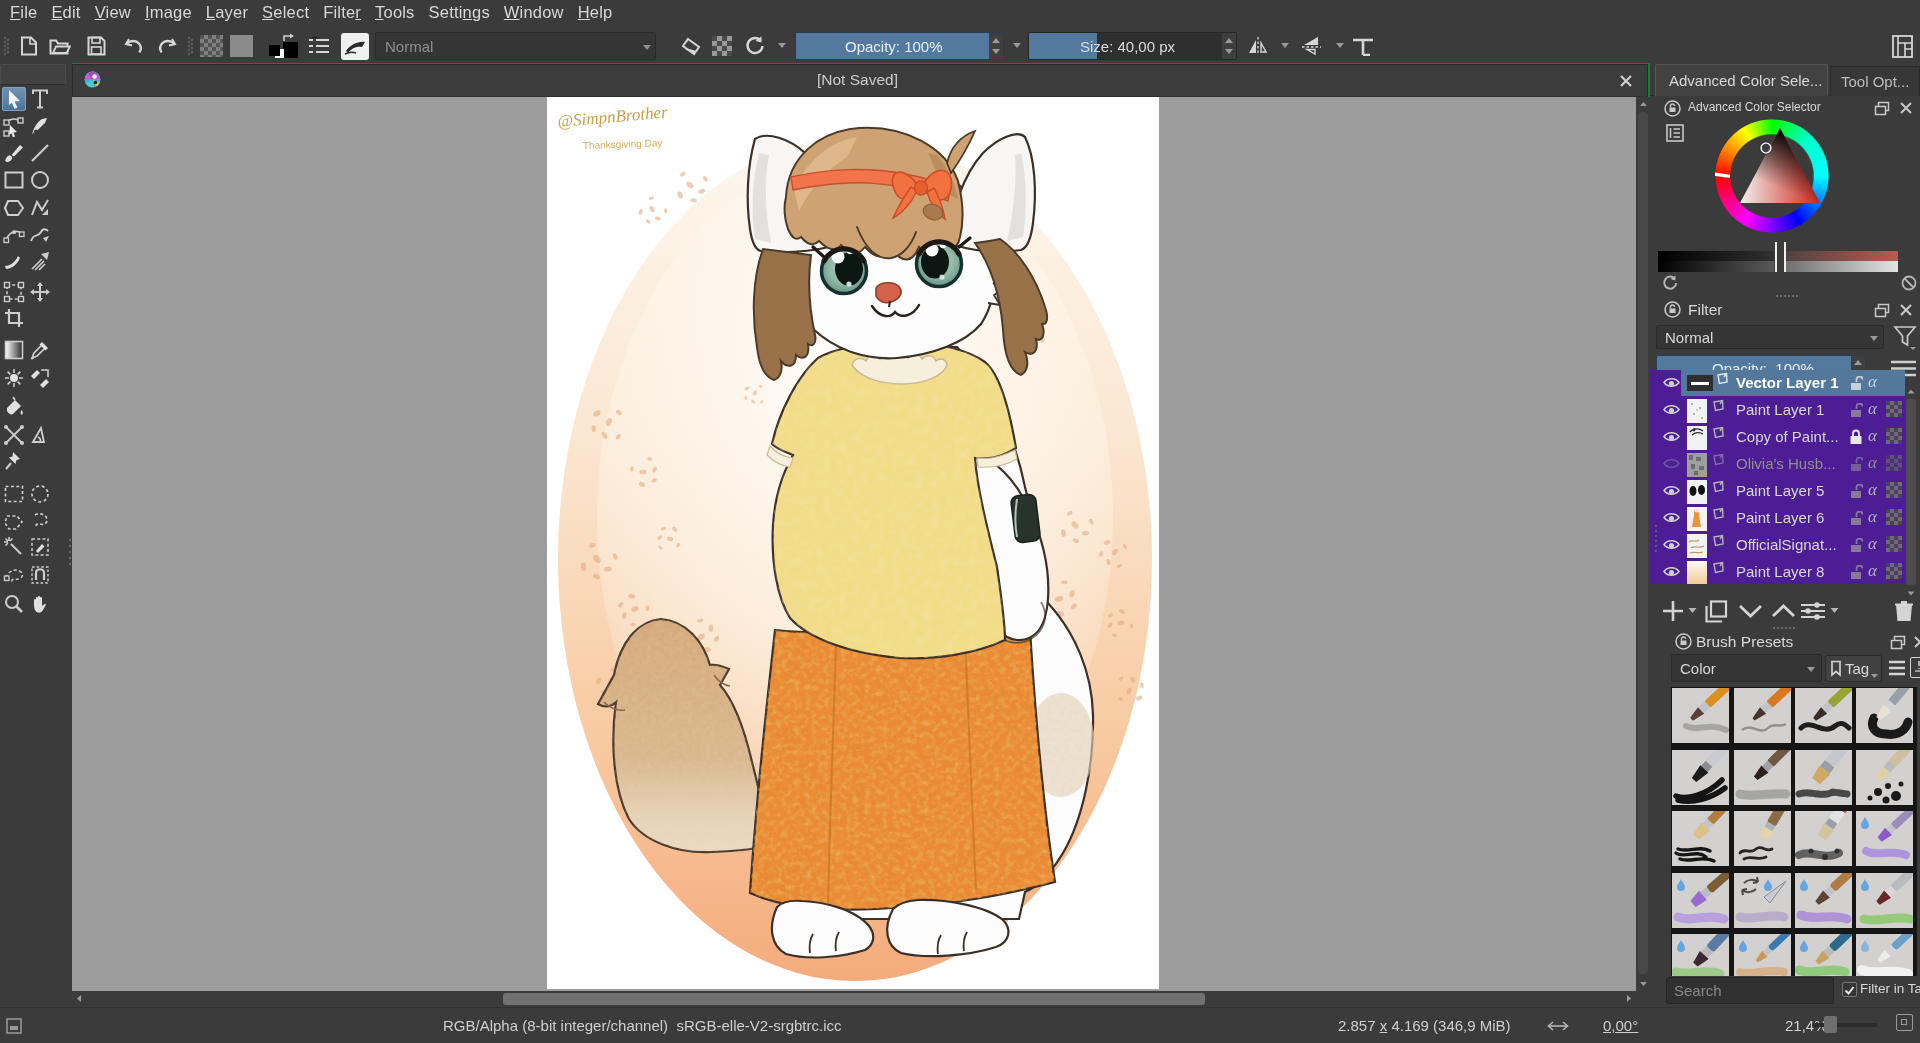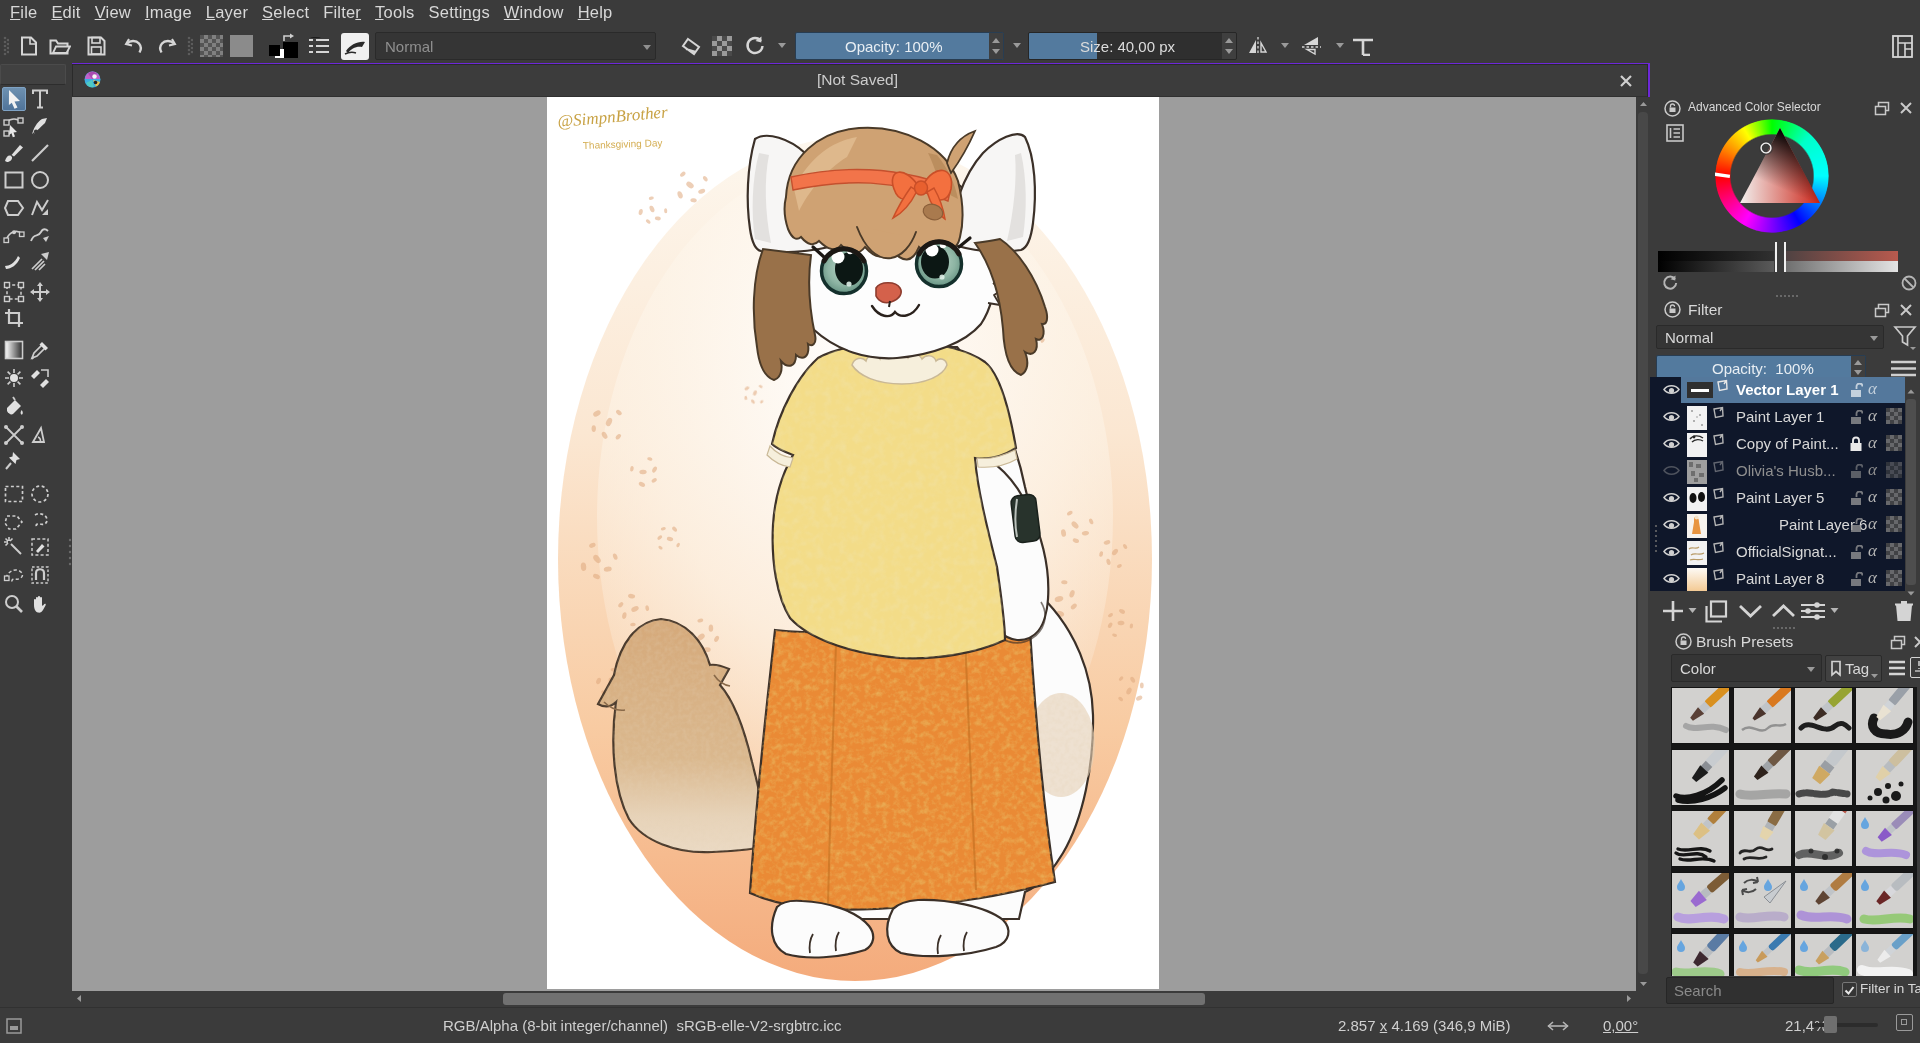--- a/index.html
+++ b/index.html
@@ -360,21 +360,21 @@
       <g fill="#6a6a6a">
         <circle cx="2" cy="2" r="1.2"></circle>
         <circle cx="2" cy="8" r="1.2"></circle>
         <circle cx="2" cy="14" r="1.2"></circle>
         <circle cx="2" cy="20" r="1.2"></circle>
         <circle cx="2" cy="26" r="1.2"></circle>
       </g>
     </svg>
 </div>
 
-<div id="mdi" class="abs" style="left:72px;top:63px;width:1578px;height:944px;background:#6d28d9;text-align:right;">
+<div id="mdi" class="abs" style="left:72px;top:63px;width:1578px;height:944px;background:#15803d;text-align:right;">
 
   <div class="abs" style="left:0;top:1px;width:1576px;height:33px;background:#3c3c3c;border:1px solid #2a2a2a;border-bottom:1px solid #303030;"></div>
   <div class="txt abs" style="left:745px;top:8px;font-size:15.5px;color:#cccccc;">[Not Saved]</div>
   <div id="kritaicon" class="abs" style="left:12px;top:8px;width:17px;height:17px;">
     <svg width="17" height="17">
         <circle cx="8.5" cy="8.5" r="8" fill="#3daee0"></circle>
         <path d="M1 8 A 7.5 7.5 0 0 1 16 8 Z" fill="#c061cb"></path>
         <path d="M9 9 L16 11 A 7.5 7.5 0 0 1 12 15.5 Z" fill="#e8c04a"></path>
         <path d="M8.5 8.5 L13 2.5 A 7.5 7.5 0 0 0 4 2.5 Z" fill="#a84ab0"></path>
         <path d="M2 12 A 7 7 0 0 0 10 16 L 8 9 Z" fill="#4ecbc4"></path>
@@ -580,20 +580,28 @@
       </svg>
     <div class="abs" style="left:431px;top:2px;width:702px;height:12px;background:#717171;border-radius:3px;"></div>
     <svg class="abs" style="left:1551px;top:2px;" width="11" height="11">
         <path d="M4 2 L8 5.5 L4 9 Z" fill="#9a9a9a"></path>
       </svg>
   </div>
 </div>
 
 <div id="rightpanel" class="abs" style="left:1650px;top:63px;width:270px;height:944px;background:#3b3b3b;">
 
+  <div class="abs" style="left:0;top:0;width:270px;height:33px;border-bottom:1px solid #2e2e2e;">
+    <div class="abs" style="left:5px;top:1px;width:173px;height:32px;background:#424242;border:1px solid #555;border-bottom:none;border-radius:2px 2px 0 0;">
+      <div class="txt" style="position:absolute;left:13px;top:7px;font-size:15px;">Advanced Color Sele...</div>
+    </div>
+    <div class="abs" style="left:180px;top:3px;width:90px;height:30px;background:#373737;border:1px solid #2b2b2b;border-bottom:none;">
+      <div class="txt" style="position:absolute;left:10px;top:6px;font-size:15px;color:#bdbdbd;">Tool Opt...</div>
+    </div>
+  </div>
 
   <div class="abs" style="left:0;top:33px;width:270px;height:202px;">
     <svg class="abs" style="left:14px;top:4px;" width="17" height="17">
         <circle cx="8.5" cy="8.5" r="7.5" fill="none" stroke="#c9c9c9" stroke-width="1.5"></circle>
         <rect x="5.5" y="7.5" width="6" height="4.5" fill="#c9c9c9"></rect>
         <path d="M6.5 7.5 V6 a2 2 0 0 1 4 0" fill="none" stroke="#c9c9c9" stroke-width="1.3"></path>
       </svg>
     <div class="txt abs" style="left:38px;top:4px;font-size:12px;">Advanced Color Selector</div>
     <svg class="abs" style="left:224px;top:5px;" width="16" height="15">
         <rect x="4.5" y="1.5" width="10" height="8" fill="none" stroke="#c9c9c9" stroke-width="1.5"></rect>
@@ -694,21 +702,21 @@
             <path d="M3 14 L7 19 L11 14 Z" fill="#9a9a9a"></path>
           </svg>
       </div>
     </div>
     <svg class="abs" style="left:240px;top:60px;" width="27" height="19">
         <g stroke="#cfcfcf" stroke-width="2.6">
           <path d="M1 3 H26 M1 9.5 H26 M1 16 H26"></path>
         </g>
       </svg>
 
-    <div id="llist" class="abs" style="left:0;top:78px;width:255px;height:214px;background:#0f172a;overflow:hidden;">
+    <div id="llist" class="abs" style="left:0;top:71px;width:255px;height:214px;background:#4c1d95;overflow:hidden;">
 
       <div class="abs" style="left:31px;top:0;width:224px;height:26px;background:#54789c;"></div>
       <svg class="abs" style="left:13px;top:6px;" width="17" height="13">
           <path d="M1 6.5 C4.5 1.5 12.5 1.5 16 6.5 C12.5 11.5 4.5 11.5 1 6.5 Z" fill="none" stroke="#cfcfcf" stroke-width="1.5"></path>
           <circle cx="8.5" cy="7.5" r="2.6" fill="#cfcfcf"></circle>
         </svg>
       <div class="abs" style="left:37px;top:5px;width:26px;height:16px;background:#2f2f2f;">
           <div class="abs" style="left:4px;top:7px;width:18px;height:2.5px;background:#fff;"></div>
         </div>
       <svg class="abs" style="left:66px;top:2px;" width="13" height="13">
@@ -810,21 +818,21 @@
           <path d="M1 6.5 C4.5 1.5 12.5 1.5 16 6.5 C12.5 11.5 4.5 11.5 1 6.5 Z" fill="none" stroke="#cfcfcf" stroke-width="1.5"></path>
           <circle cx="8.5" cy="7.5" r="2.6" fill="#cfcfcf"></circle>
         </svg>
       <div class="abs" style="left:37px;top:137px;width:20px;height:24px;background:#f7f3ee;"><svg width="20" height="24">
             <path d="M8 3 C11 3 12 5 12 8 L14 20 H5 L7 8 C7 5 7 3 8 3 Z" fill="#e8943f"></path>
             <circle cx="9.5" cy="3.5" r="2" fill="#f4e2c8"></circle>
           </svg></div>
       <svg class="abs" style="left:62px;top:137px;" width="13" height="13">
           <path d="M2 3 L10.5 1.5 L11 10 L3.5 11.5 Z M10.5 1.5 L8 5" fill="none" stroke="#b5b5b5" stroke-width="1.4"></path>
         </svg>
-      <div class="txt abs" style="left:86px;top:139px;font-size:15px;margin-left:43px;">Paint Layer 6</div>
+      <div class="txt abs" style="left:86px;top:139px;font-size:15px;">Paint Layer 6</div>
       <svg class="abs" style="left:199px;top:141px;" width="14" height="15" opacity="0.75">
           <rect x="2" y="7" width="10" height="7" fill="#9a9a9a"></rect>
           <path d="M4.5 7 V4.5 a3 3 0 0 1 6 0" fill="none" stroke="#9a9a9a" stroke-width="1.8" transform="translate(3,-1)"></path>
         </svg>
       <div class="abs txt" style="left:218px;top:137px;font-family:'Liberation Serif';font-style:italic;font-size:17px;color:#b5b5b5;">α</div>
       <div class="abs" style="left:236px;top:139px;width:16px;height:16px;opacity:.85;background:linear-gradient(45deg,#777 25%,transparent 25%,transparent 75%,#777 75%),linear-gradient(45deg,#777 25%,#4a4a4a 25%,#4a4a4a 75%,#777 75%);background-size:8px 8px;background-position:0 0,4px 4px;"></div>
 
       <svg class="abs" style="left:13px;top:168px;" width="17" height="13">
           <path d="M1 6.5 C4.5 1.5 12.5 1.5 16 6.5 C12.5 11.5 4.5 11.5 1 6.5 Z" fill="none" stroke="#cfcfcf" stroke-width="1.5"></path>
           <circle cx="8.5" cy="7.5" r="2.6" fill="#cfcfcf"></circle>

